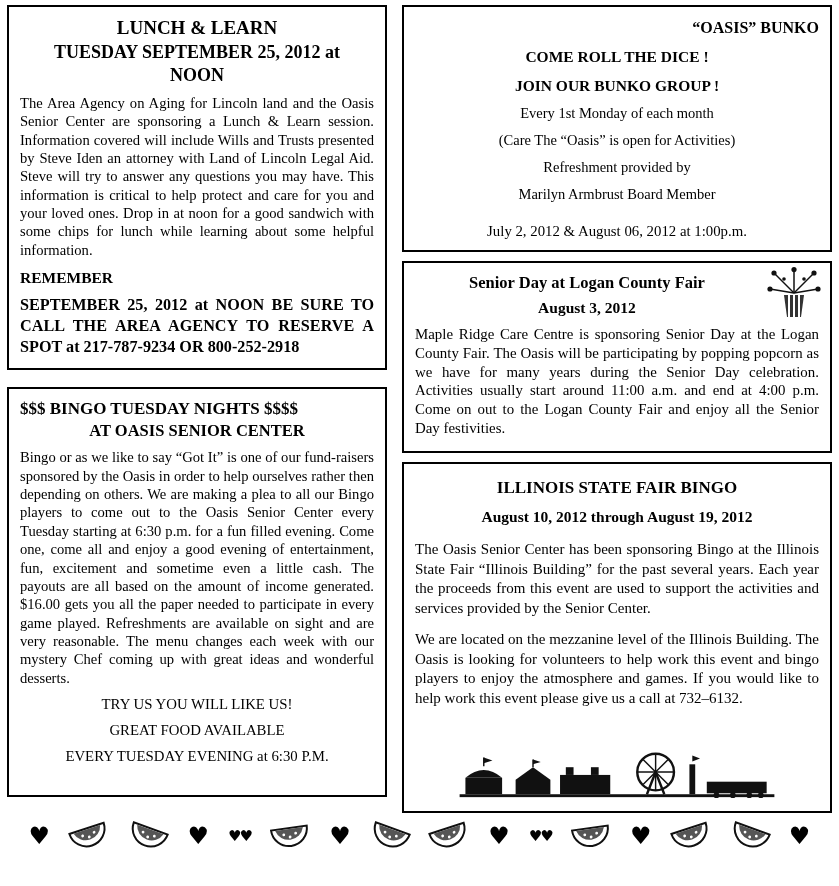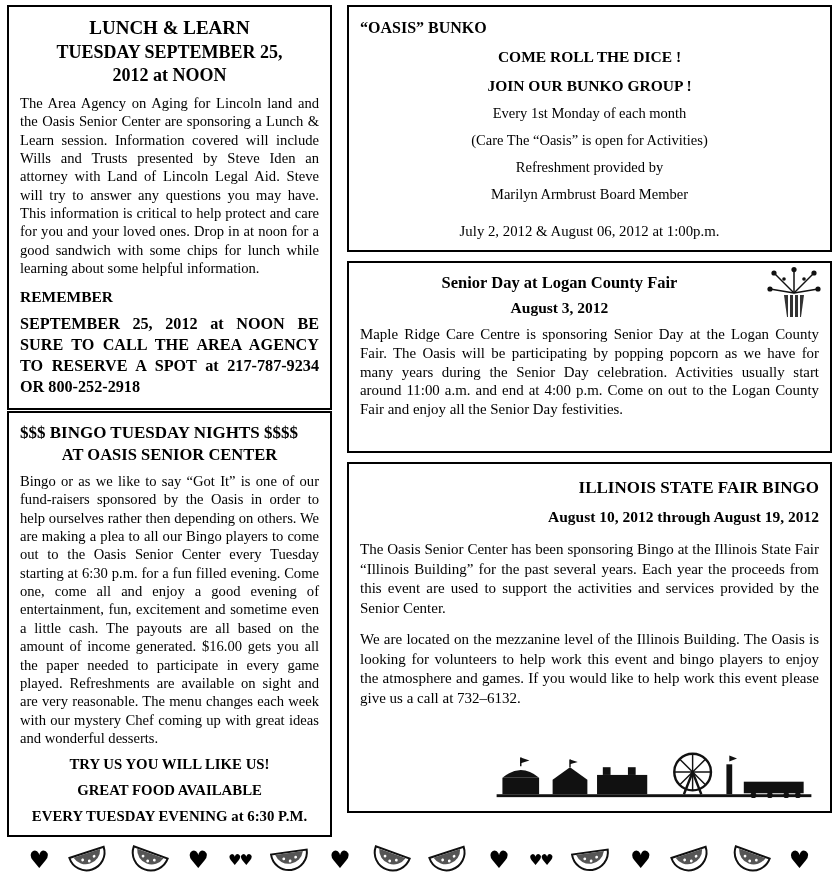--- a/index.html
+++ b/index.html
@@ -3,49 +3,49 @@
 <meta charset="utf-8">
 <style>
   html,body{margin:0;padding:0;}
   body{width:839px;height:886px;background:#fff;color:#000;overflow:hidden;
        font-family:"Liberation Serif", serif;}
   .page{padding:5px 7px 0;}
   .header-box{border:2px solid #000;margin:0 1px 17px;text-align:center;padding:5px 0 7px;}
   .page-title{font-size:21px;font-weight:700;font-variant:small-caps;letter-spacing:.5px;margin:0;}
   .columns{display:flex;gap:15px;align-items:flex-start;}
   .col{display:flex;flex-direction:column;}
-  .col-left{width:325px;gap:1px;}
+  .col-left{width:380px;gap:17px;}
   .col-right{flex:1;gap:9px;}
   .box{border:2px solid #000;padding:6px 11px 10px;background:#fff;box-sizing:border-box;}
   h1,h2,h3,p{margin:0;}
   .body-text{font-size:14.6px;line-height:1.26;text-align:justify;}
 
   .lunch-box{min-height:358px;}
   .lunch-title{font-size:19px;font-weight:700;text-align:center;margin:4px 0 2px;}
   .lunch-sub{font-size:18px;font-weight:700;text-align:center;line-height:1.3;margin:0 30px 6px;}
   .remember{font-size:15.5px;font-weight:700;text-align:left;margin:10px 0 8px;}
   .notice{font-size:16.2px;font-weight:700;line-height:1.3;text-align:justify;}
 
   .bingo-box{min-height:410px;}
   .bingo-title{font-size:17px;font-weight:700;text-align:left;margin:4px 0 2px;}
   .bingo-sub{font-size:16.5px;font-weight:700;text-align:center;margin-bottom:7px;}
-  .b-foot{font-size:14.8px;font-weight:700;text-align:center;margin-top:9px;}
+  .b-foot{font-size:14.8px;font-weight:400;text-align:center;margin-top:9px;}
 
   .bunko-box{min-height:221px;}
-  .bunko-title{font-size:16px;font-weight:700;text-align:left;margin-top:6px;}
+  .bunko-title{font-size:16px;font-weight:700;text-align:right;margin-top:6px;}
   .bunko-line-b{font-size:15.5px;font-weight:700;text-align:center;margin-top:11px;}
   .bunko-line{font-size:14.5px;text-align:center;margin-top:10px;}
   .bunko-dates{font-size:14.8px;font-weight:400;text-align:center;margin-top:20px;}
 
   .senior-box{min-height:192px;}
   .senior-title{font-size:16.5px;font-weight:700;text-align:center;margin-top:4px;}
   .senior-date{font-size:15.5px;font-weight:700;text-align:center;margin:6px 0 8px;}
   .popcorn{float:right;width:58px;height:52px;margin:-2px -4px 2px 6px;}
 
-  .fair-box{min-height:351px;display:flex;flex-direction:column;align-items:flex-end;}
+  .fair-box{min-height:351px;display:flex;flex-direction:column;}
   .fair-title{font-size:17px;font-weight:700;text-align:center;margin-top:8px;}
   .fair-date{font-size:15.5px;font-weight:700;text-align:center;margin:10px 0 14px;}
   .fair-p{font-size:15px;line-height:1.3;text-align:justify;margin-bottom:12px;}
   .carnival{margin-top:auto;display:flex;justify-content:center;padding-top:2px;}
 
   .deco-strip{display:flex;align-items:center;justify-content:space-around;height:40px;margin:3px 12px 0;}
   .heart{font-size:24px;line-height:1;font-family:"DejaVu Sans",sans-serif;}
   .heart.sm{font-size:15px;letter-spacing:-2px;}
   .melon{display:block;}
   .r-a{transform:rotate(-18deg);}

